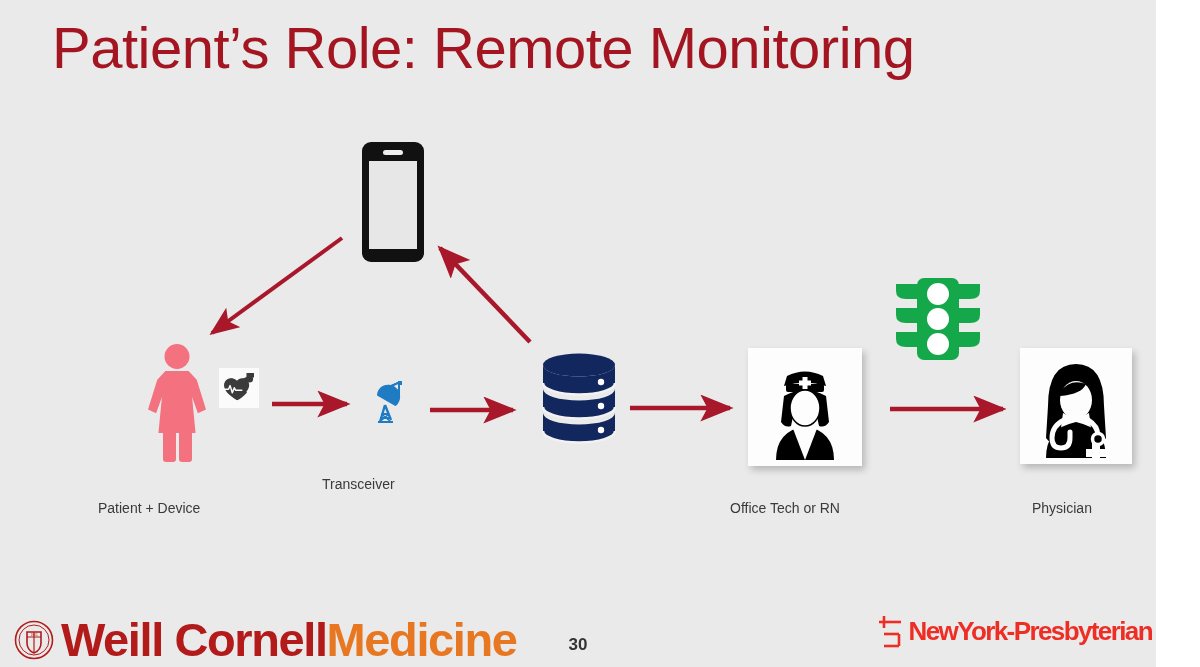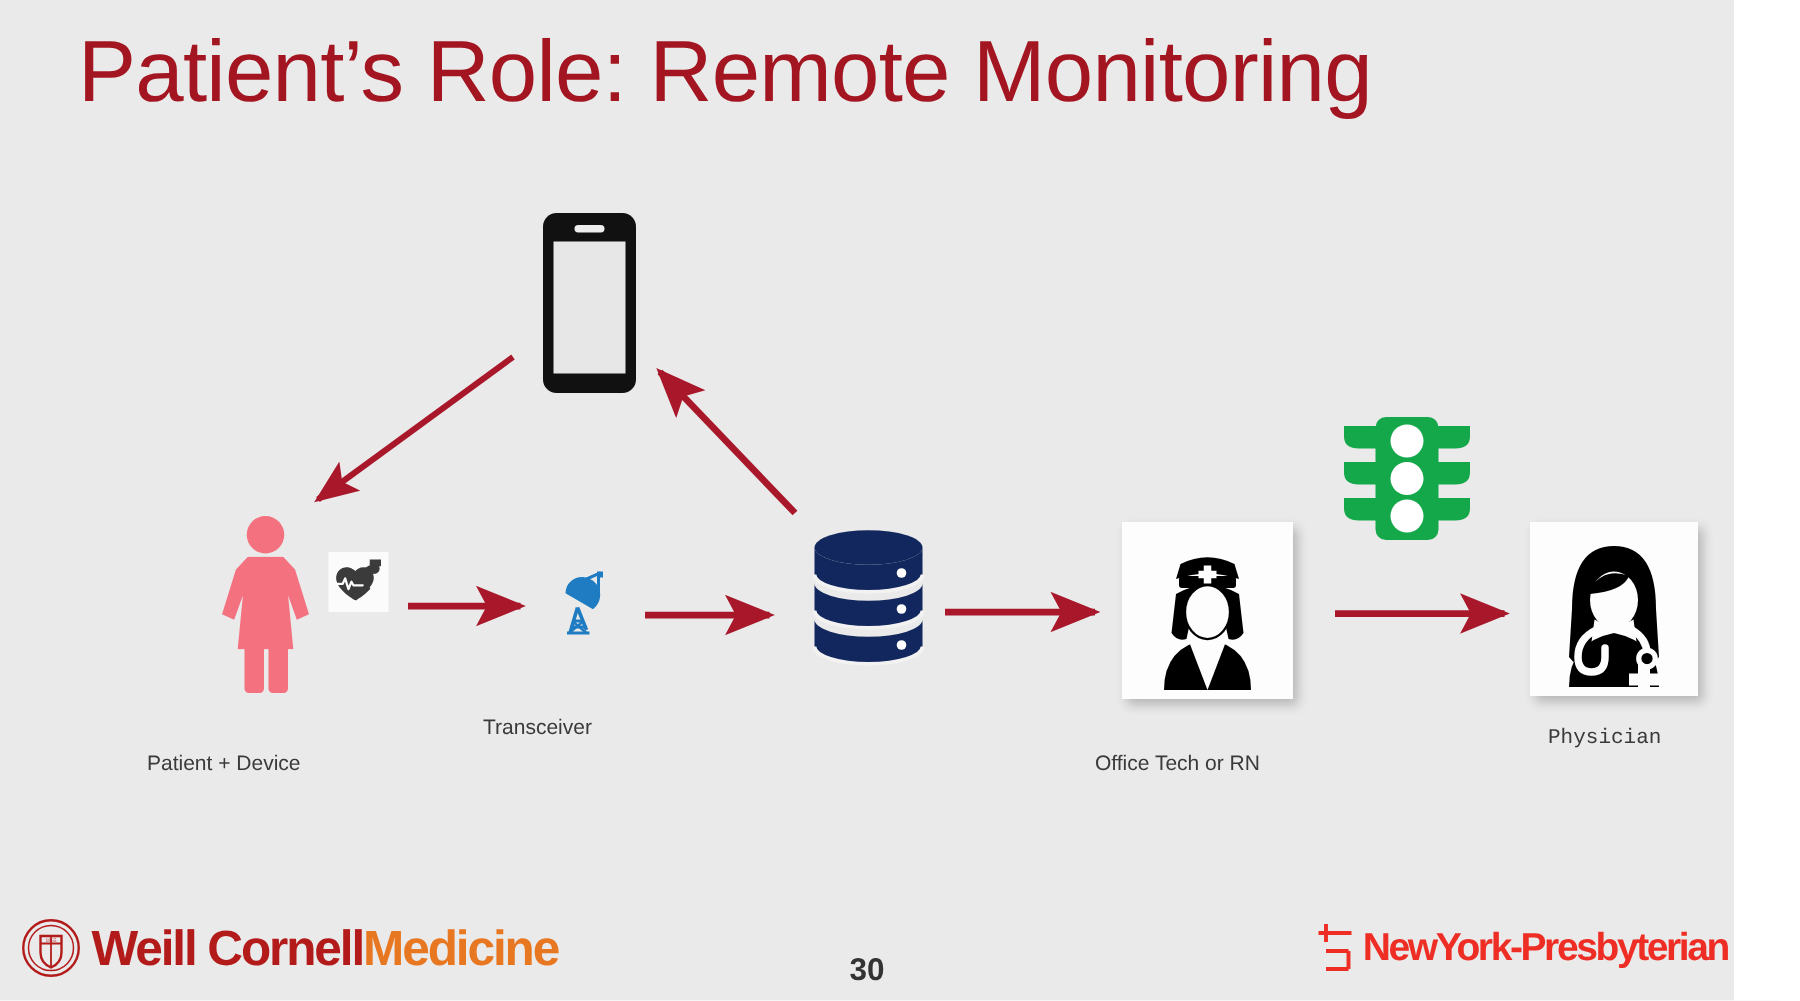--- a/index.html
+++ b/index.html
@@ -180,21 +180,21 @@
     top: 612px;
     display: flex;
     align-items: center;
   }
   .wcm-seal {
     width: 40px;
     height: 40px;
     margin-right: 7px;
   }
   .wcm-text {
-    font-size: 33px;
+    font-size: 47px;
     font-weight: bold;
     letter-spacing: -1.4px;
     font-family: "Liberation Sans", sans-serif;
     white-space: nowrap;
   }
   .wcm-red { color: #b31b1b; }
   .wcm-orange { color: #e87722; }
 
   .footer-right {
     position: absolute;
@@ -216,21 +216,21 @@
     font-family: "Liberation Sans", sans-serif;
     white-space: nowrap;
   }
 
   .page-number {
     position: absolute;
     left: 0;
     right: 0;
     top: 635px;
     text-align: center;
-    font-size: 21px;
+    font-size: 17px;
     font-weight: bold;
     color: #333333;
     font-family: "Liberation Sans", sans-serif;
   }
 </style>
 </head>
 <body>
 
 <div class="slide">
 
@@ -377,21 +377,21 @@
       <g fill="#fdfdfd">
         <rect x="72" y="95" width="8" height="20"></rect>
         <rect x="66" y="101" width="20" height="8"></rect>
       </g>
     </svg>
   </div>
 
   <div class="node-label" style="left:98px; top:500px;">Patient + Device</div>
   <div class="node-label" style="left:322px; top:476px;">Transceiver</div>
   <div class="node-label" style="left:730px; top:500px;">Office Tech or RN</div>
-  <div class="node-label" style="left:1032px; top:484px;font-family:Liberation Mono, monospace;">Physician</div>
+  <div class="node-label" style="left:1032px; top:500px;">Physician</div>
 
   <div class="footer-left">
     <svg class="wcm-seal" viewBox="0 0 40 40">
       <circle cx="20" cy="20" r="18.5" fill="none" stroke="#b31b1b" stroke-width="1.6"></circle>
       <circle cx="20" cy="20" r="15" fill="none" stroke="#b31b1b" stroke-width="1"></circle>
       <path d="M13 12 h14 v11 q0 7 -7 10 q-7 -3 -7 -10 z" fill="none" stroke="#b31b1b" stroke-width="1.6"></path>
       <path d="M13 17 h14 M20 12 v21" stroke="#b31b1b" stroke-width="1.2"></path>
       <text x="20" y="16" font-size="3.6" fill="#b31b1b" text-anchor="middle" font-family="Liberation Serif, serif">1865</text>
     </svg>
     <div class="wcm-text"><span class="wcm-red">Weill Cornell</span><span class="wcm-orange">Medicine</span></div>

